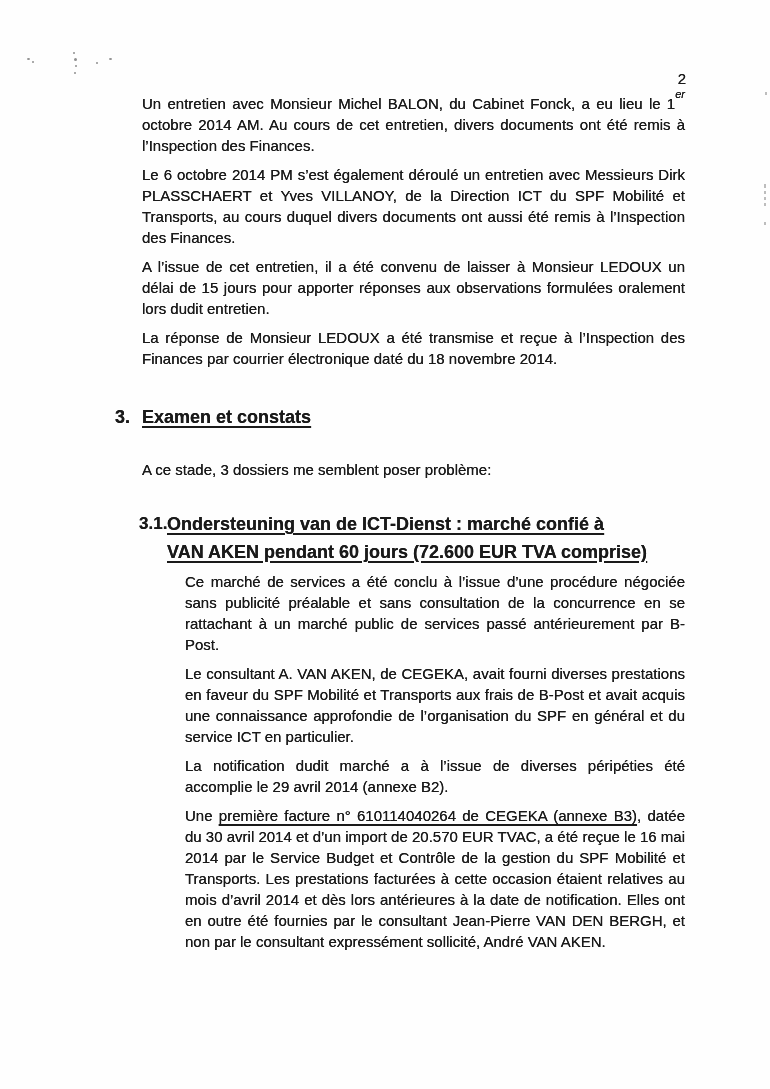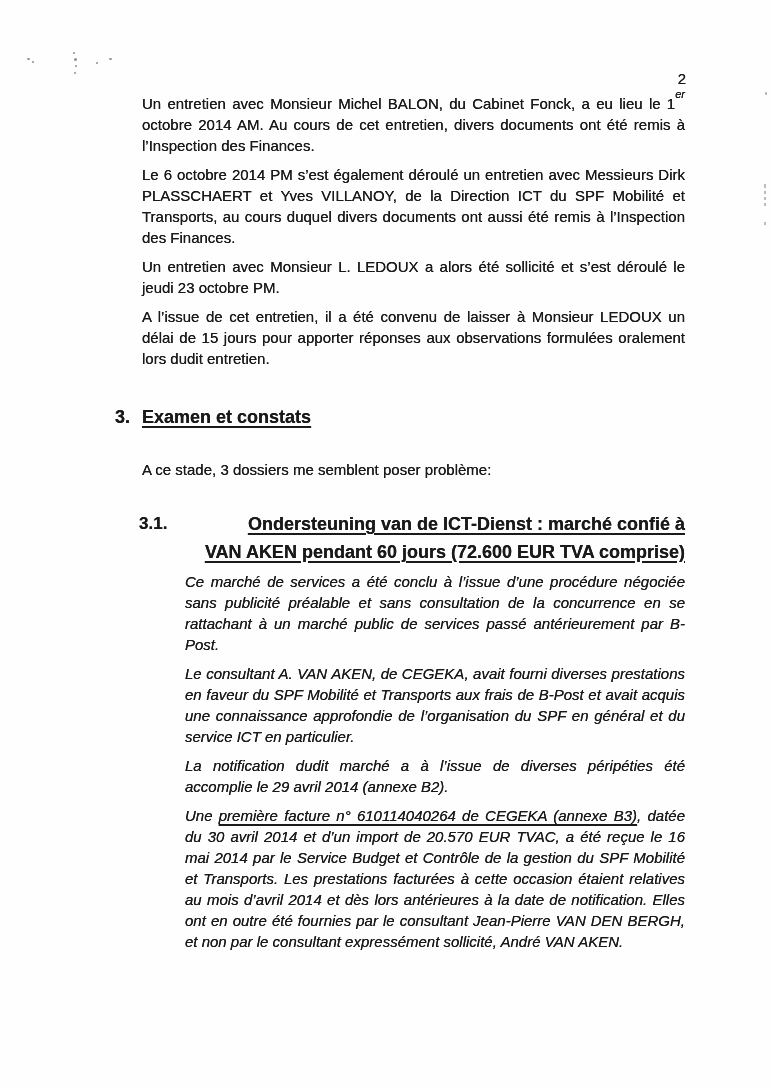--- a/index.html
+++ b/index.html
@@ -59,22 +59,22 @@
   }
   .h3 .hnum { flex: none; width: 27px; }
   .h31 {
     display: flex;
     margin: 30px 0 5px -3px;
     font-weight: bold;
     font-size: 18px;
     line-height: 28px;
   }
   .h31 .hnum { flex: none; width: 28px; font-size: 17px; }
-  .h31 .hlines { flex: 1; text-align: right; }
-  .sub { margin-left: 43px !important; font-style: italic; }
+  .h31 .hlines { flex: 1; }
+  .sub { margin-left: 43px !important; }
   .speck {
     position: absolute;
     background: #8f8f8f;
     border-radius: 50%;
   }
   .edge-mark {
     position: absolute;
     background: #bdbdbd;
   }
 </style>
@@ -100,24 +100,24 @@
   <div class="edge-mark" style="left:764px; top:222px; width:2px; height:3px;"></div>
 
   <div class="page-number">2</div>
 
   <div class="content">
 
     <p><span>Un entretien avec Monsieur Michel BALON, du Cabinet Fonck, a eu lieu le 1</span><sup class="ord">er</sup><span> octobre 2014 AM. Au cours de cet entretien, divers documents ont été remis à l’Inspection des Finances.</span></p>
 
     <p>Le 6 octobre 2014 PM s’est également déroulé un entretien avec Messieurs Dirk PLASSCHAERT et Yves VILLANOY, de la Direction ICT du SPF Mobilité et Transports, au cours duquel divers documents ont aussi été remis à l’Inspection des Finances.</p>
 
-    <p>Un entretien avec Monsieur L. LEDOUX a alors été sollicité et s’est déroulé le jeudi 23 octobre PM.</p>
 
     <p>A l’issue de cet entretien, il a été convenu de laisser à Monsieur LEDOUX un délai de 15 jours pour apporter réponses aux observations formulées oralement lors dudit entretien.</p>
 
+    <p>La réponse de Monsieur LEDOUX a été transmise et reçue à l’Inspection des Finances par courrier électronique daté du 18 novembre 2014.</p>
 
     <div class="h3">
       <span class="hnum">3.</span>
       <span class="u">Examen et constats</span>
     </div>
 
     <p>A ce stade, 3 dossiers me semblent poser problème:</p>
 
     <div class="h31">
       <span class="hnum">3.1.</span>

